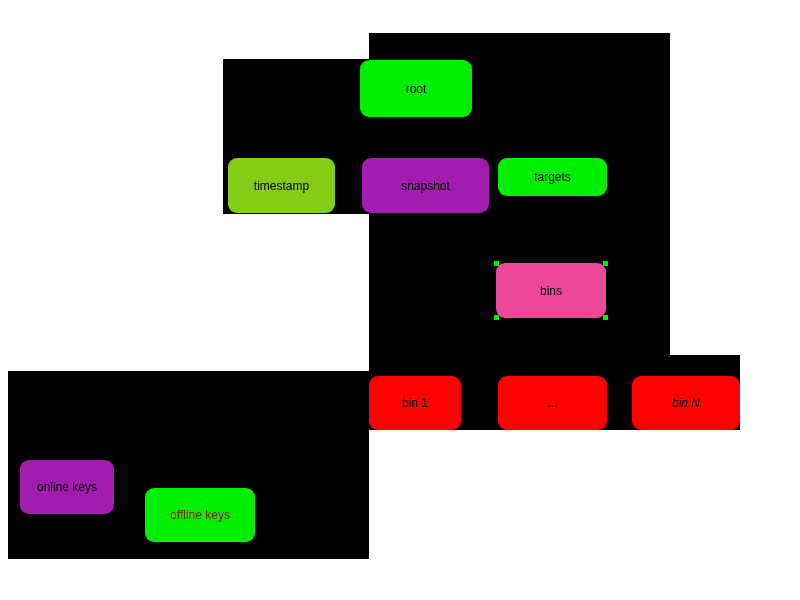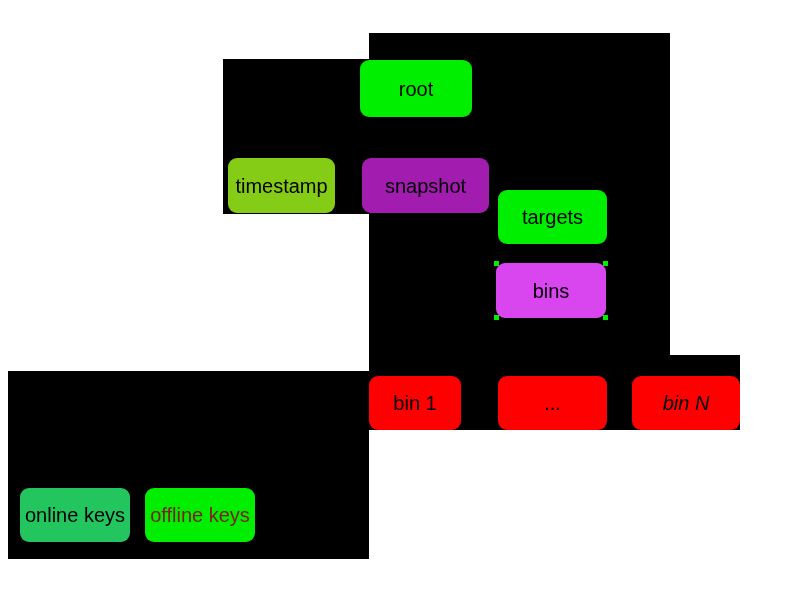--- a/index.html
+++ b/index.html
@@ -19,21 +19,21 @@
     position: absolute;
     background: #000000;
   }
   .node {
     position: absolute;
     border-radius: 9px;
     display: flex;
     align-items: center;
     justify-content: center;
     color: #000000;
-    font-size: 20px;
+    font-size: 12px;
     font-family: "Liberation Sans", sans-serif;
     line-height: 1;
     text-align: center;
     box-sizing: border-box;
     user-select: none;
   }
   .node.red   { background: #ff0000; }
   .node.green { background: #00ee00; }
   .node.selected { }
   .handle {
@@ -58,39 +58,39 @@
   <div id="nodes-layer">
       <div class="node green" style="left: 360px; top: 60px; width: 112px; height: 57px; background: rgb(0, 238, 0);">
         <span class="lbl" style="color: rgb(0, 0, 0);">root</span>
       </div>
       <div class="node red" style="left: 228px; top: 158px; width: 107px; height: 55px; background: #84cc16;">
         <span class="lbl" style="color: rgb(0, 0, 0);">timestamp</span>
       </div>
       <div class="node red" style="left: 362px; top: 158px; width: 127px; height: 55px; background: #a21caf;">
         <span class="lbl" style="color: rgb(0, 0, 0);">snapshot</span>
       </div>
-      <div class="node green" style="left: 498px; top: 158px; width: 109px; height: 54px; background: rgb(0, 238, 0); margin-top: 32px;">
+      <div class="node green" style="left: 498px; top: 158px; width: 109px; height: 38px; background: rgb(0, 238, 0);">
         <span class="lbl" style="color: rgb(0, 0, 0);">targets</span>
       </div>
-      <div class="node green selected" style="left: 496px; top: 263px; width: 110px; height: 55px; background: #d946ef;">
+      <div class="node green selected" style="left: 496px; top: 263px; width: 110px; height: 55px; background: #ec4899;">
         <span class="lbl" style="color: rgb(0, 0, 0);">bins</span>
       </div>
       <div class="handle" style="left: 494px; top: 261px; background: rgb(0, 238, 0);"></div>
       <div class="handle" style="left: 603px; top: 261px; background: rgb(0, 238, 0);"></div>
       <div class="handle" style="left: 494px; top: 315px; background: rgb(0, 238, 0);"></div>
       <div class="handle" style="left: 603px; top: 315px; background: rgb(0, 238, 0);"></div>
       <div class="node red" style="left: 369px; top: 376px; width: 92px; height: 54px; background: rgb(255, 0, 0);">
         <span class="lbl" style="color: rgb(0, 0, 0);">bin 1</span>
       </div>
       <div class="node red" style="left: 498px; top: 376px; width: 109px; height: 54px; background: rgb(255, 0, 0);">
         <span class="lbl" style="color: rgb(0, 0, 0);">...</span>
       </div>
       <div class="node red" style="left: 632px; top: 376px; width: 108px; height: 54px; background: rgb(255, 0, 0); font-style: italic;">
         <span class="lbl" style="color: rgb(0, 0, 0);">bin N</span>
       </div>
-      <div class="node red" style="left: 20px; top: 488px; width: 110px; height: 54px; background: #22c55e;">
+      <div class="node red" style="left: 20px; top: 460px; width: 94px; height: 54px; background: #a21caf;">
         <span class="lbl" style="color: rgb(0, 0, 0);">online keys</span>
       </div>
       <div class="node green" style="left: 145px; top: 488px; width: 110px; height: 54px; background: rgb(0, 238, 0);">
         <span class="lbl" style="color: #7f1d1d;">offline keys</span>
       </div>
     </div>
 </div>
 
 </body></html>

